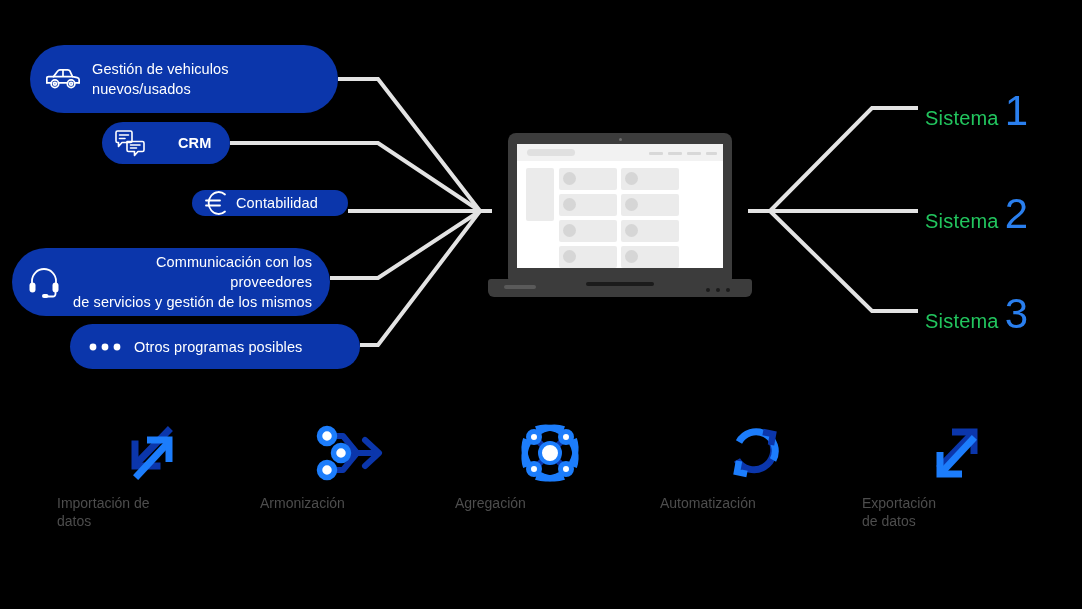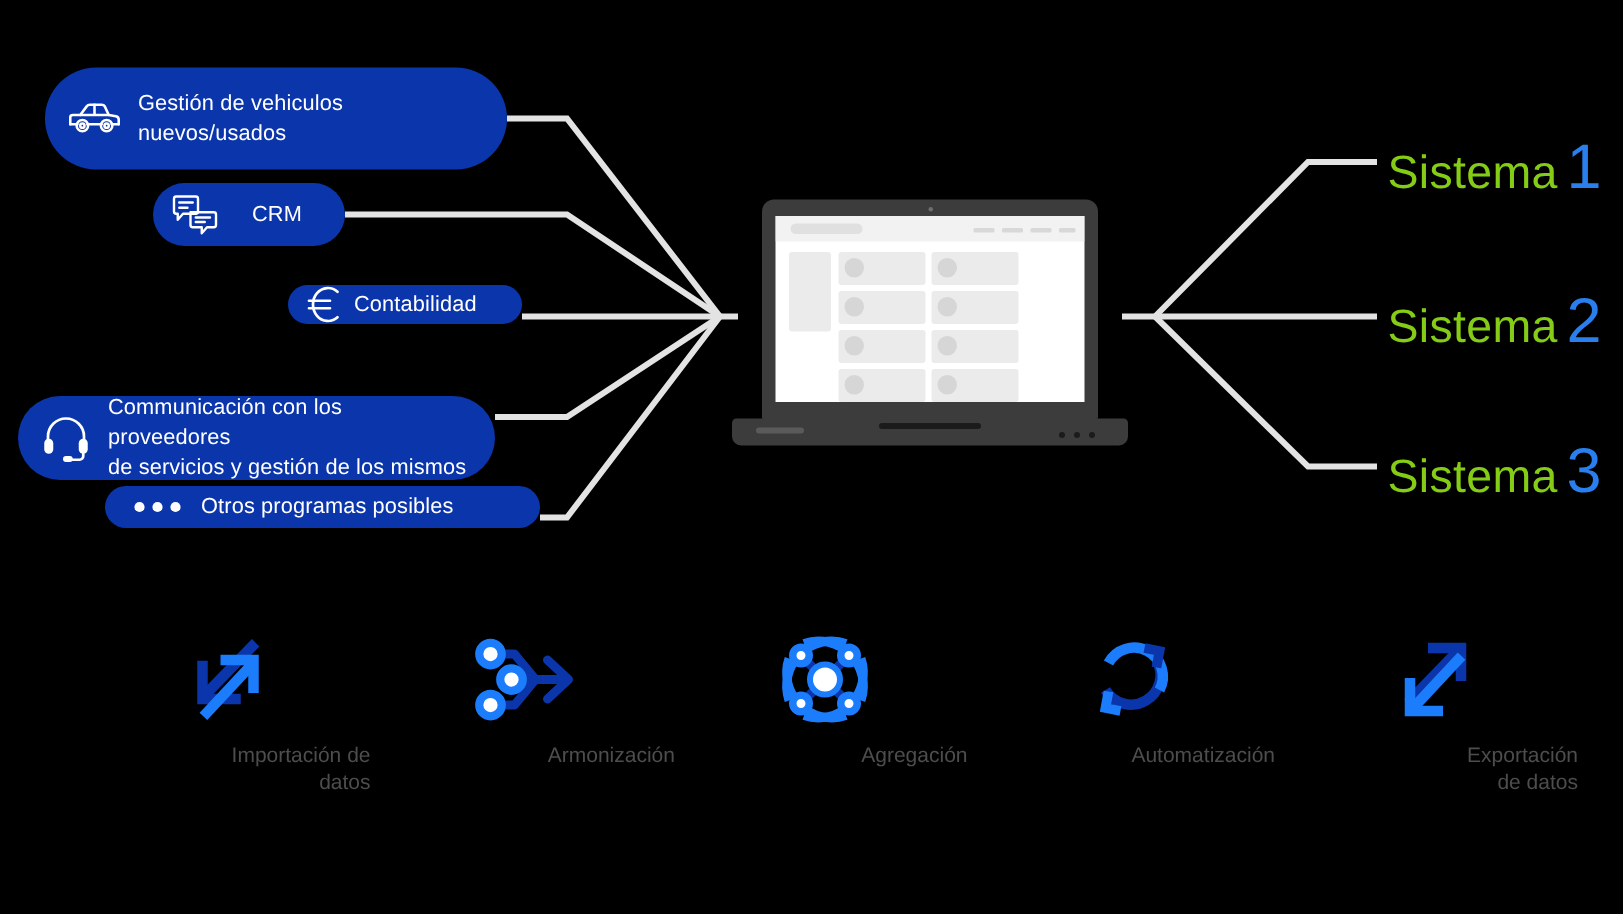--- a/index.html
+++ b/index.html
@@ -43,26 +43,26 @@
   .scr-side{position:absolute;left:9px;top:24px;width:28px;height:53px;background:#ebebeb;border-radius:2px;}
   .scr-card{position:absolute;height:22px;background:#ebebeb;border-radius:2px;}
   .scr-dot{position:absolute;width:13px;height:13px;border-radius:50%;background:#d6d6d6;}
   .base{position:absolute;left:0;top:146px;width:264px;height:18px;background:#3c3c3c;border-radius:3px 3px 6px 6px;}
   .touchpad{position:absolute;left:98px;top:149px;width:68px;height:4px;background:#1b1b1b;border-radius:2px;}
   .base-left{position:absolute;left:16px;top:152px;width:32px;height:4px;background:#5a5a5a;border-radius:2px;}
   .base-dot{position:absolute;top:155px;width:4px;height:4px;border-radius:50%;background:#1b1b1b;}
 
   
   .sys{position:absolute;display:flex;align-items:baseline;white-space:nowrap;}
-  .sys-name{font-size:31px;color:#84cc16;letter-spacing:.2px;}
+  .sys-name{font-size:20px;color:#22c55e;letter-spacing:.2px;}
   .sys-num{font-size:42px;color:#2a7fee;margin-left:6px;line-height:1;font-weight:400;}
 
   
   .steps{position:absolute;left:0;top:418px;width:1082px;height:180px;}
-  .step{position:absolute;top:0;width:190px;text-align:right;}
+  .step{position:absolute;top:0;width:190px;text-align:left;}
   .step .sicon{height:70px;display:flex;align-items:center;justify-content:center;}
   .step .stitle{margin-top:6px;font-size:14px;color:#4d4d4d;line-height:18px;}
   .step .sdesc{margin-top:2px;font-size:11.5px;color:#4d4d4d;line-height:15px;}
 </style>
 </head>
 <body>
 
 <div class="stage">
 
   <svg class="wires" viewBox="0 0 1082 609">
@@ -102,48 +102,48 @@
 
   <div class="pill" style="left:102px;top:122px;width:128px;height:42px;padding:0 16px 0 12px;">
     <span class="picon" style="width:32px;height:32px;margin-right:6px;">
       <svg width="32" height="28" viewBox="0 0 32 28" fill="none" stroke="#ffffff" stroke-width="1.6">
         <path d="M2 3.5 A1.5 1.5 0 0 1 3.5 2 L16.5 2 A1.5 1.5 0 0 1 18 3.5 L18 12 A1.5 1.5 0 0 1 16.5 13.5 L8 13.5 L4.5 17.5 L4.5 13.5 L3.5 13.5 A1.5 1.5 0 0 1 2 12 Z" stroke-linejoin="round"></path>
         <path d="M5.5 6 L14.5 6 M5.5 9.5 L11 9.5" stroke-linecap="round"></path>
         <path d="M13 12.5 L28.5 12.5 A1.5 1.5 0 0 1 30 14 L30 21 A1.5 1.5 0 0 1 28.5 22.5 L24 22.5 L20.5 26.5 L20.5 22.5 L14.5 22.5 A1.5 1.5 0 0 1 13 21 Z" stroke-linejoin="round"></path>
         <path d="M16.5 16 L26 16 M16.5 19 L22.5 19" stroke-linecap="round"></path>
       </svg>
     </span>
-    <span class="ptext" style="margin-left:16px;">CRM</span>
+    <span class="ptext" style="margin-left:26px;font-weight:bold;">CRM</span>
   </div>
 
   <div class="pill" style="left:192px;top:190px;width:156px;height:26px;padding:0 16px 0 10px;">
     <span class="picon" style="width:30px;height:30px;margin-right:4px;">
       <svg width="30" height="30" viewBox="0 0 30 30" fill="none" stroke="#ffffff" stroke-width="1.8" stroke-linecap="round">
         <path d="M23 6.5 A10 11 0 1 0 23 23.5"></path>
         <path d="M4 12.5 L18 12.5 M4 17.5 L18 17.5"></path>
       </svg>
     </span>
     <span class="ptext">Contabilidad</span>
   </div>
 
-  <div class="pill" style="left:12px;top:264px;width:318px;height:56px;">
+  <div class="pill" style="left:12px;top:248px;width:318px;height:68px;text-align:right;">
     <span class="picon" style="width:36px;height:36px;">
       <svg width="34" height="32" viewBox="0 0 34 32" fill="none" stroke="#ffffff" stroke-width="1.8">
         <path d="M5 18 L5 15 A12 12 0 0 1 29 15 L29 18" stroke-linecap="round"></path>
         <rect x="2.5" y="16.5" width="6" height="10" rx="3" fill="#ffffff" stroke="none"></rect>
         <rect x="25.5" y="16.5" width="6" height="10" rx="3" fill="#ffffff" stroke="none"></rect>
         <path d="M28.5 26.5 L28.5 28 A2.5 2.5 0 0 1 26 30.5 L21 30.5" stroke-linecap="round"></path>
         <rect x="15" y="28" width="6.5" height="4" rx="2" fill="#ffffff" stroke="none"></rect>
       </svg>
     </span>
     <span class="ptext">Communicación con los proveedores
 de servicios y gestión de los mismos</span>
   </div>
 
-  <div class="pill" style="left:70px;top:324px;width:290px;height:28px;padding:0 16px 0 18px;">
+  <div class="pill" style="left:70px;top:324px;width:290px;height:45px;padding:0 16px 0 18px;">
     <span class="picon" style="width:36px;height:20px;margin-right:10px;">
       <svg width="36" height="10" viewBox="0 0 36 10" fill="#ffffff">
         <circle cx="5" cy="5" r="3.4"></circle>
           <circle cx="17" cy="5" r="3.4"></circle>
           <circle cx="29" cy="5" r="3.4"></circle>
       </svg>
     </span>
     <span class="ptext">Otros programas posibles</span>
   </div>
 

